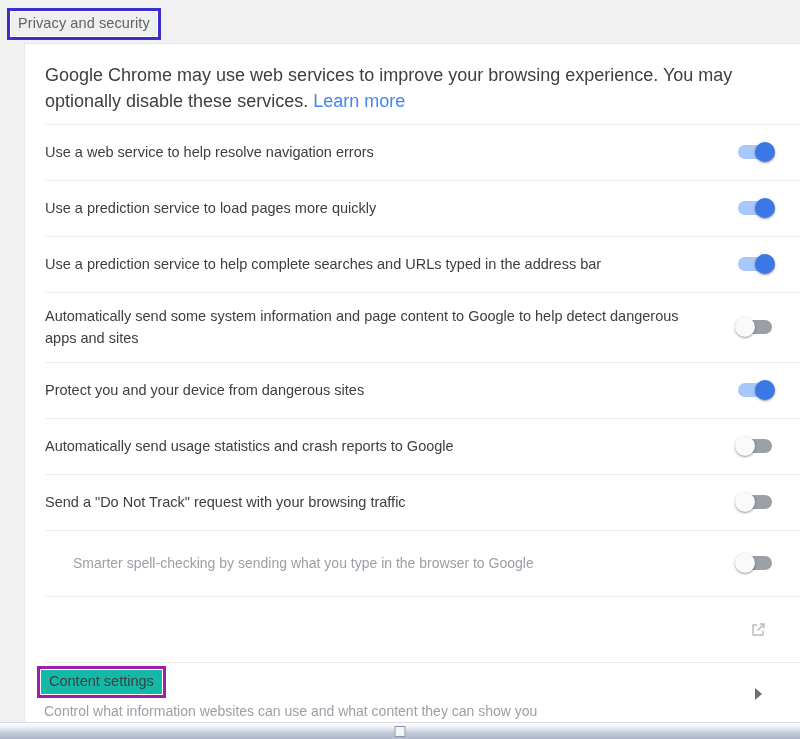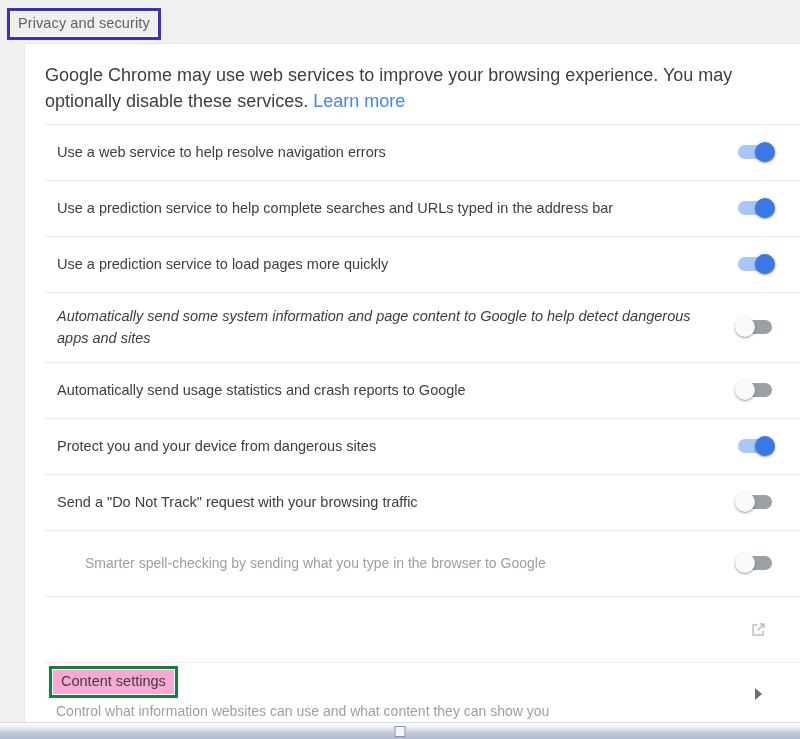--- a/index.html
+++ b/index.html
@@ -55,21 +55,21 @@
     bottom: 17px;
     background: #ffffff;
     box-shadow: 0 0 0 1px rgba(0,0,0,0.03);
     overflow: hidden;
   }
 
   .row {
     position: relative;
     display: flex;
     align-items: center;
-    padding: 0 20px 0 32px;
+    padding: 0 20px 0 20px;
     box-sizing: border-box;
   }
   .row + .row::before {
     content: "";
     position: absolute;
     left: 20px;
     right: 0;
     top: 0;
     height: 1px;
     background: #ededed;
@@ -99,21 +99,21 @@
     position: relative;
   }
   .intro a {
     color: #4285f4;
     text-decoration: none;
   }
 
   
   .h-desc   { height: 80px; }
   .h-56     { height: 56px; }
-  .h-tall   { height: 70px; font-style: italic; }
+  .h-tall   { height: 70px; }
   .h-two    { height: 66px; }
   .h-cert   { height: 66px; }
   .h-content{ height: 63px; }
 
   
   .toggle {
     flex: 0 0 auto;
     width: 34px;
     height: 14px;
     position: relative;
@@ -157,22 +157,22 @@
     height: 0;
     border-top: 6px solid transparent;
     border-bottom: 6px solid transparent;
     border-left: 7px solid #6f6f6f;
   }
 
   
   .content-row .row-text { position: relative; }
   .content-annotation {
     display: inline-block;
-    border: 3px solid #15803d;
-    background: #f9a8d4;
+    border: 3px solid #a21caf;
+    background: #14b8a6;
     margin-left: -8px;
   }
   .content-annotation .content-annotation-inner {
     border: 1px solid #ffffff;
     padding: 2px 8px 3px 8px;
   }
   .content-annotation .row-title { line-height: 19px; }
   .content-sub { margin-top: 3px; margin-left: -1px; }
 
   
@@ -232,63 +232,63 @@
       <div class="row-title">Use a web service to help resolve navigation errors</div>
     </div>
     <div class="toggle on">
       <div class="track"></div>
       <div class="knob"></div>
     </div>
   </div>
 
   <div class="row h-56">
     <div class="row-text">
+      <div class="row-title">Use a prediction service to load pages more quickly</div>
+    </div>
+    <div class="toggle on">
+      <div class="track"></div>
+      <div class="knob"></div>
+    </div>
+  </div>
+
+  <div class="row h-56">
+    <div class="row-text">
       <div class="row-title">Use a prediction service to help complete searches and URLs typed in the address bar</div>
-    </div>
-    <div class="toggle on">
-      <div class="track"></div>
-      <div class="knob"></div>
-    </div>
-  </div>
-
-  <div class="row h-56">
-    <div class="row-text">
-      <div class="row-title">Use a prediction service to load pages more quickly</div>
     </div>
     <div class="toggle on">
       <div class="track"></div>
       <div class="knob"></div>
     </div>
   </div>
 
   <div class="row h-tall">
     <div class="row-text" style="padding-right:40px;">
       <div class="row-title">Automatically send some system information and page content to Google to help detect dangerous apps and sites</div>
     </div>
     <div class="toggle off">
       <div class="track"></div>
       <div class="knob"></div>
     </div>
   </div>
 
   <div class="row h-56">
     <div class="row-text">
+      <div class="row-title">Protect you and your device from dangerous sites</div>
+    </div>
+    <div class="toggle on">
+      <div class="track"></div>
+      <div class="knob"></div>
+    </div>
+  </div>
+
+  <div class="row h-56">
+    <div class="row-text">
       <div class="row-title">Automatically send usage statistics and crash reports to Google</div>
     </div>
     <div class="toggle off">
-      <div class="track"></div>
-      <div class="knob"></div>
-    </div>
-  </div>
-
-  <div class="row h-56">
-    <div class="row-text">
-      <div class="row-title">Protect you and your device from dangerous sites</div>
-    </div>
-    <div class="toggle on">
       <div class="track"></div>
       <div class="knob"></div>
     </div>
   </div>
 
   <div class="row h-56">
     <div class="row-text">
       <div class="row-title">Send a "Do Not Track" request with your browsing traffic</div>
     </div>
     <div class="toggle off">

